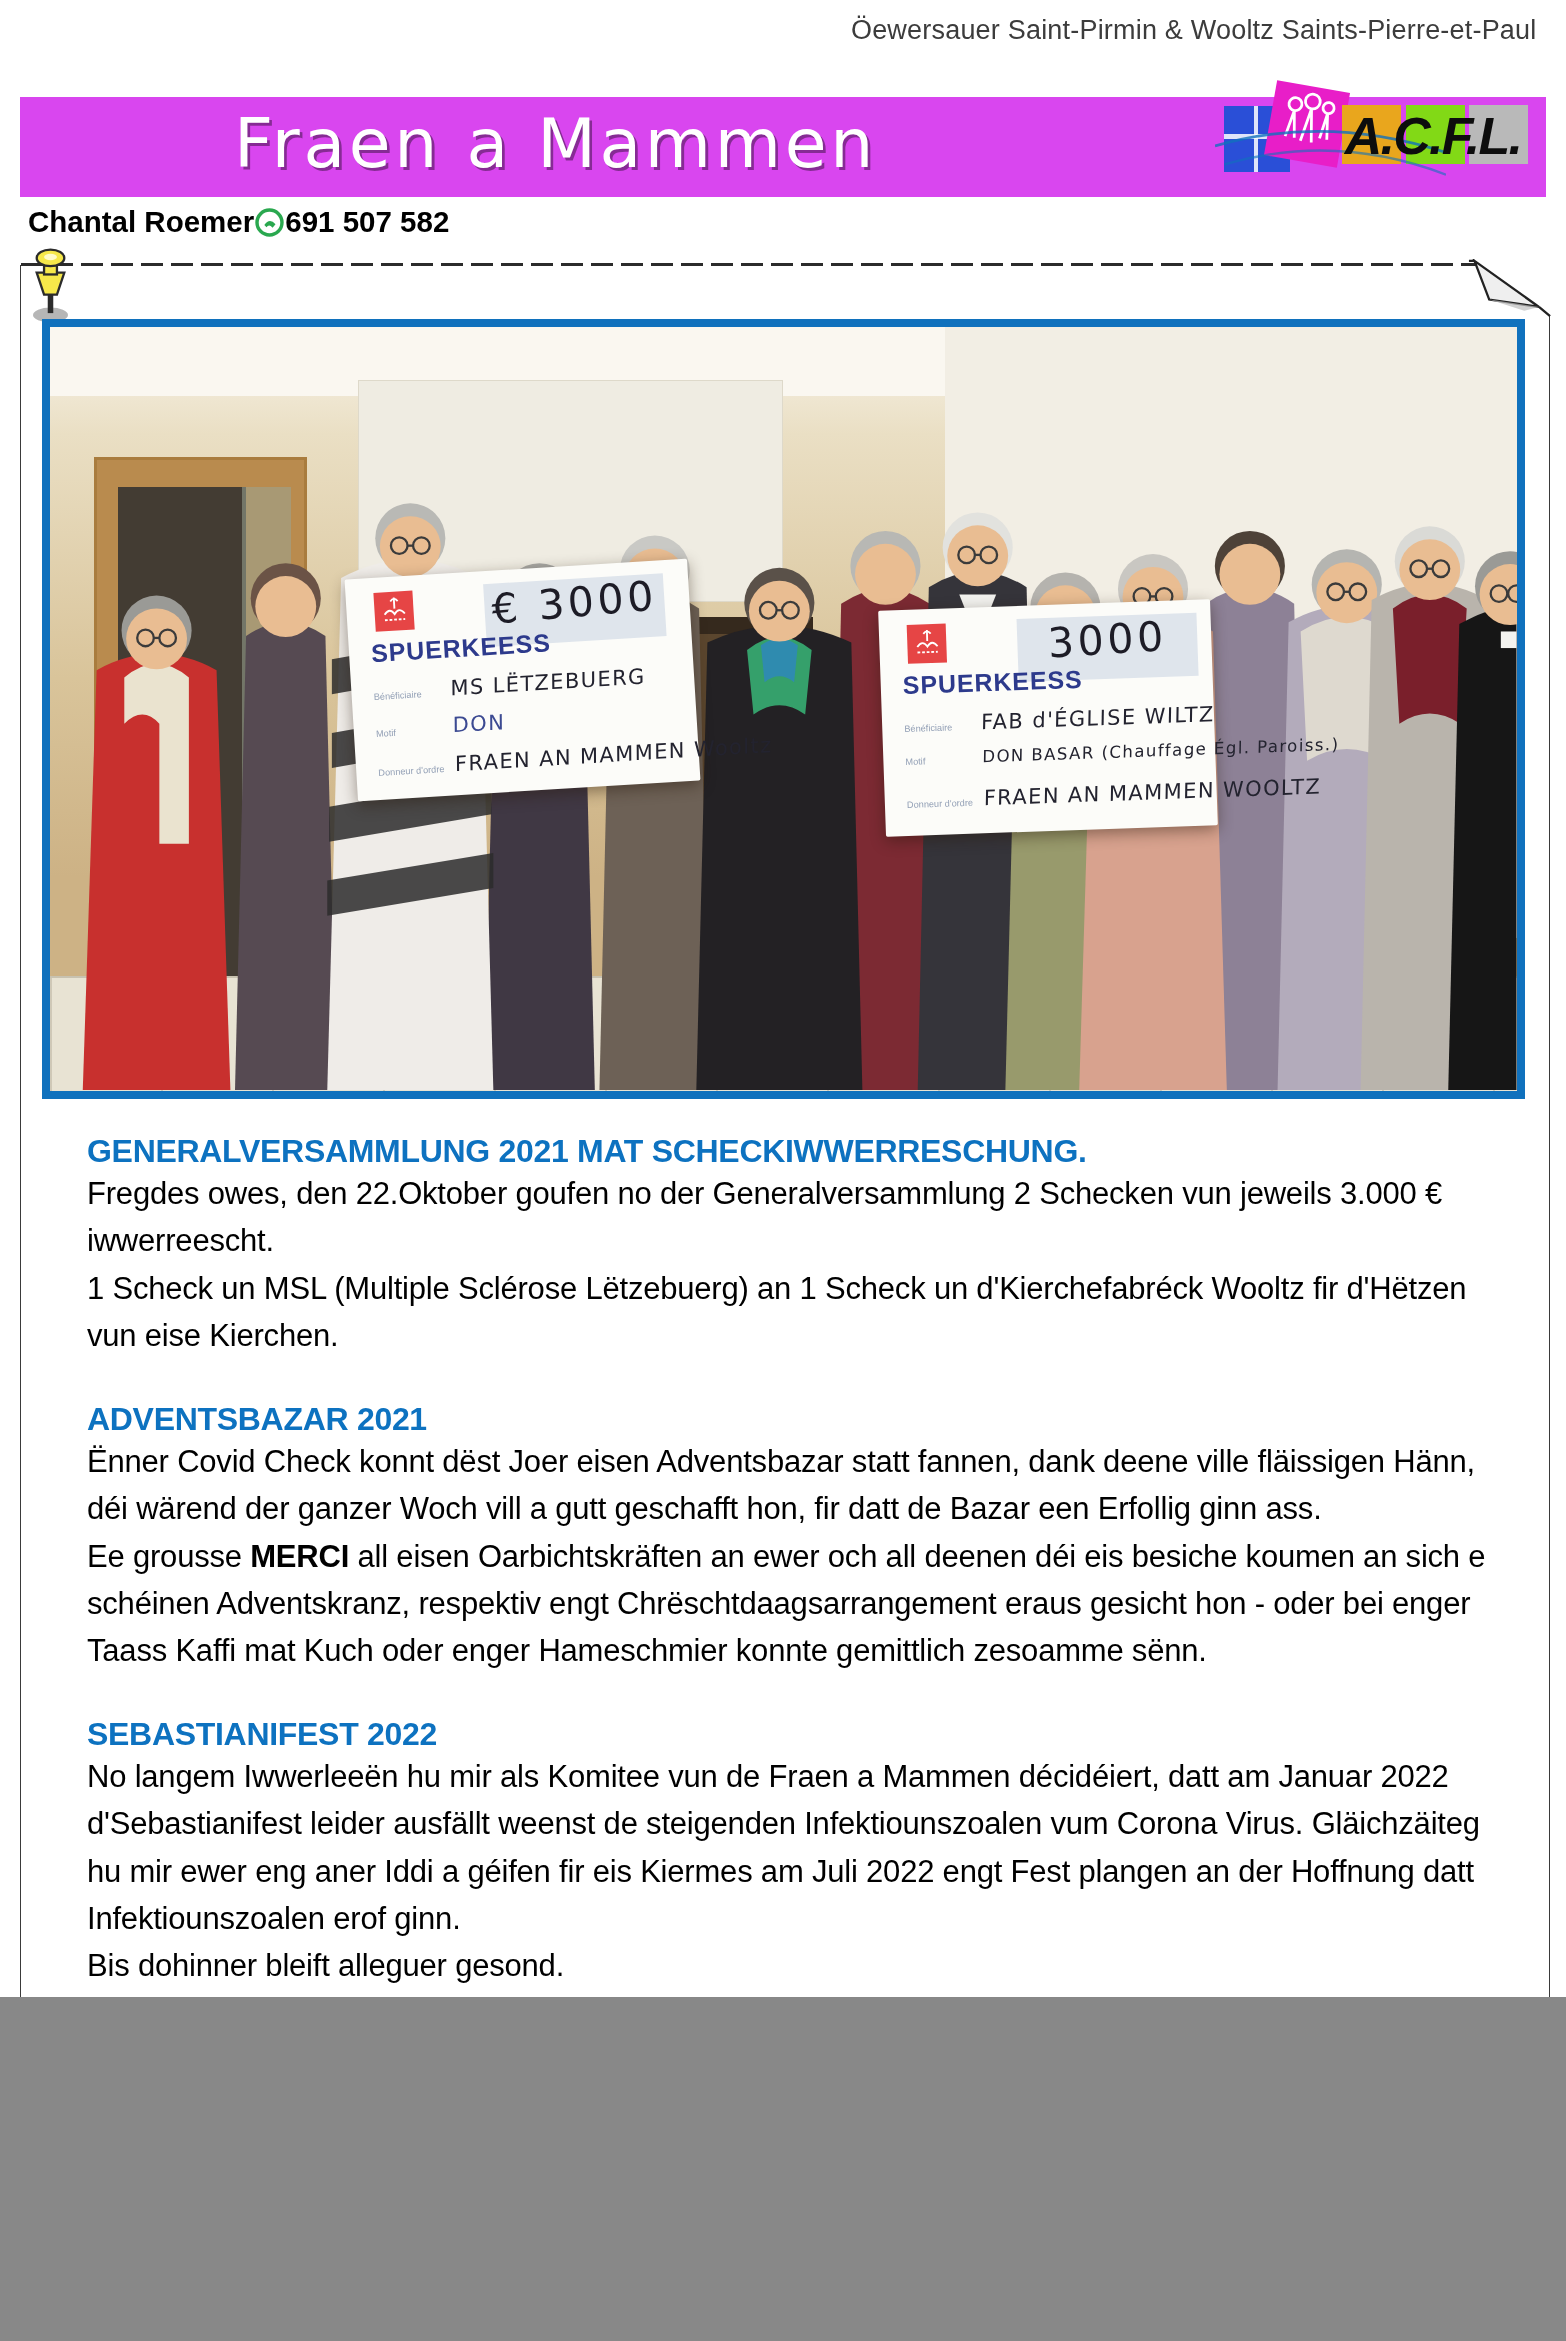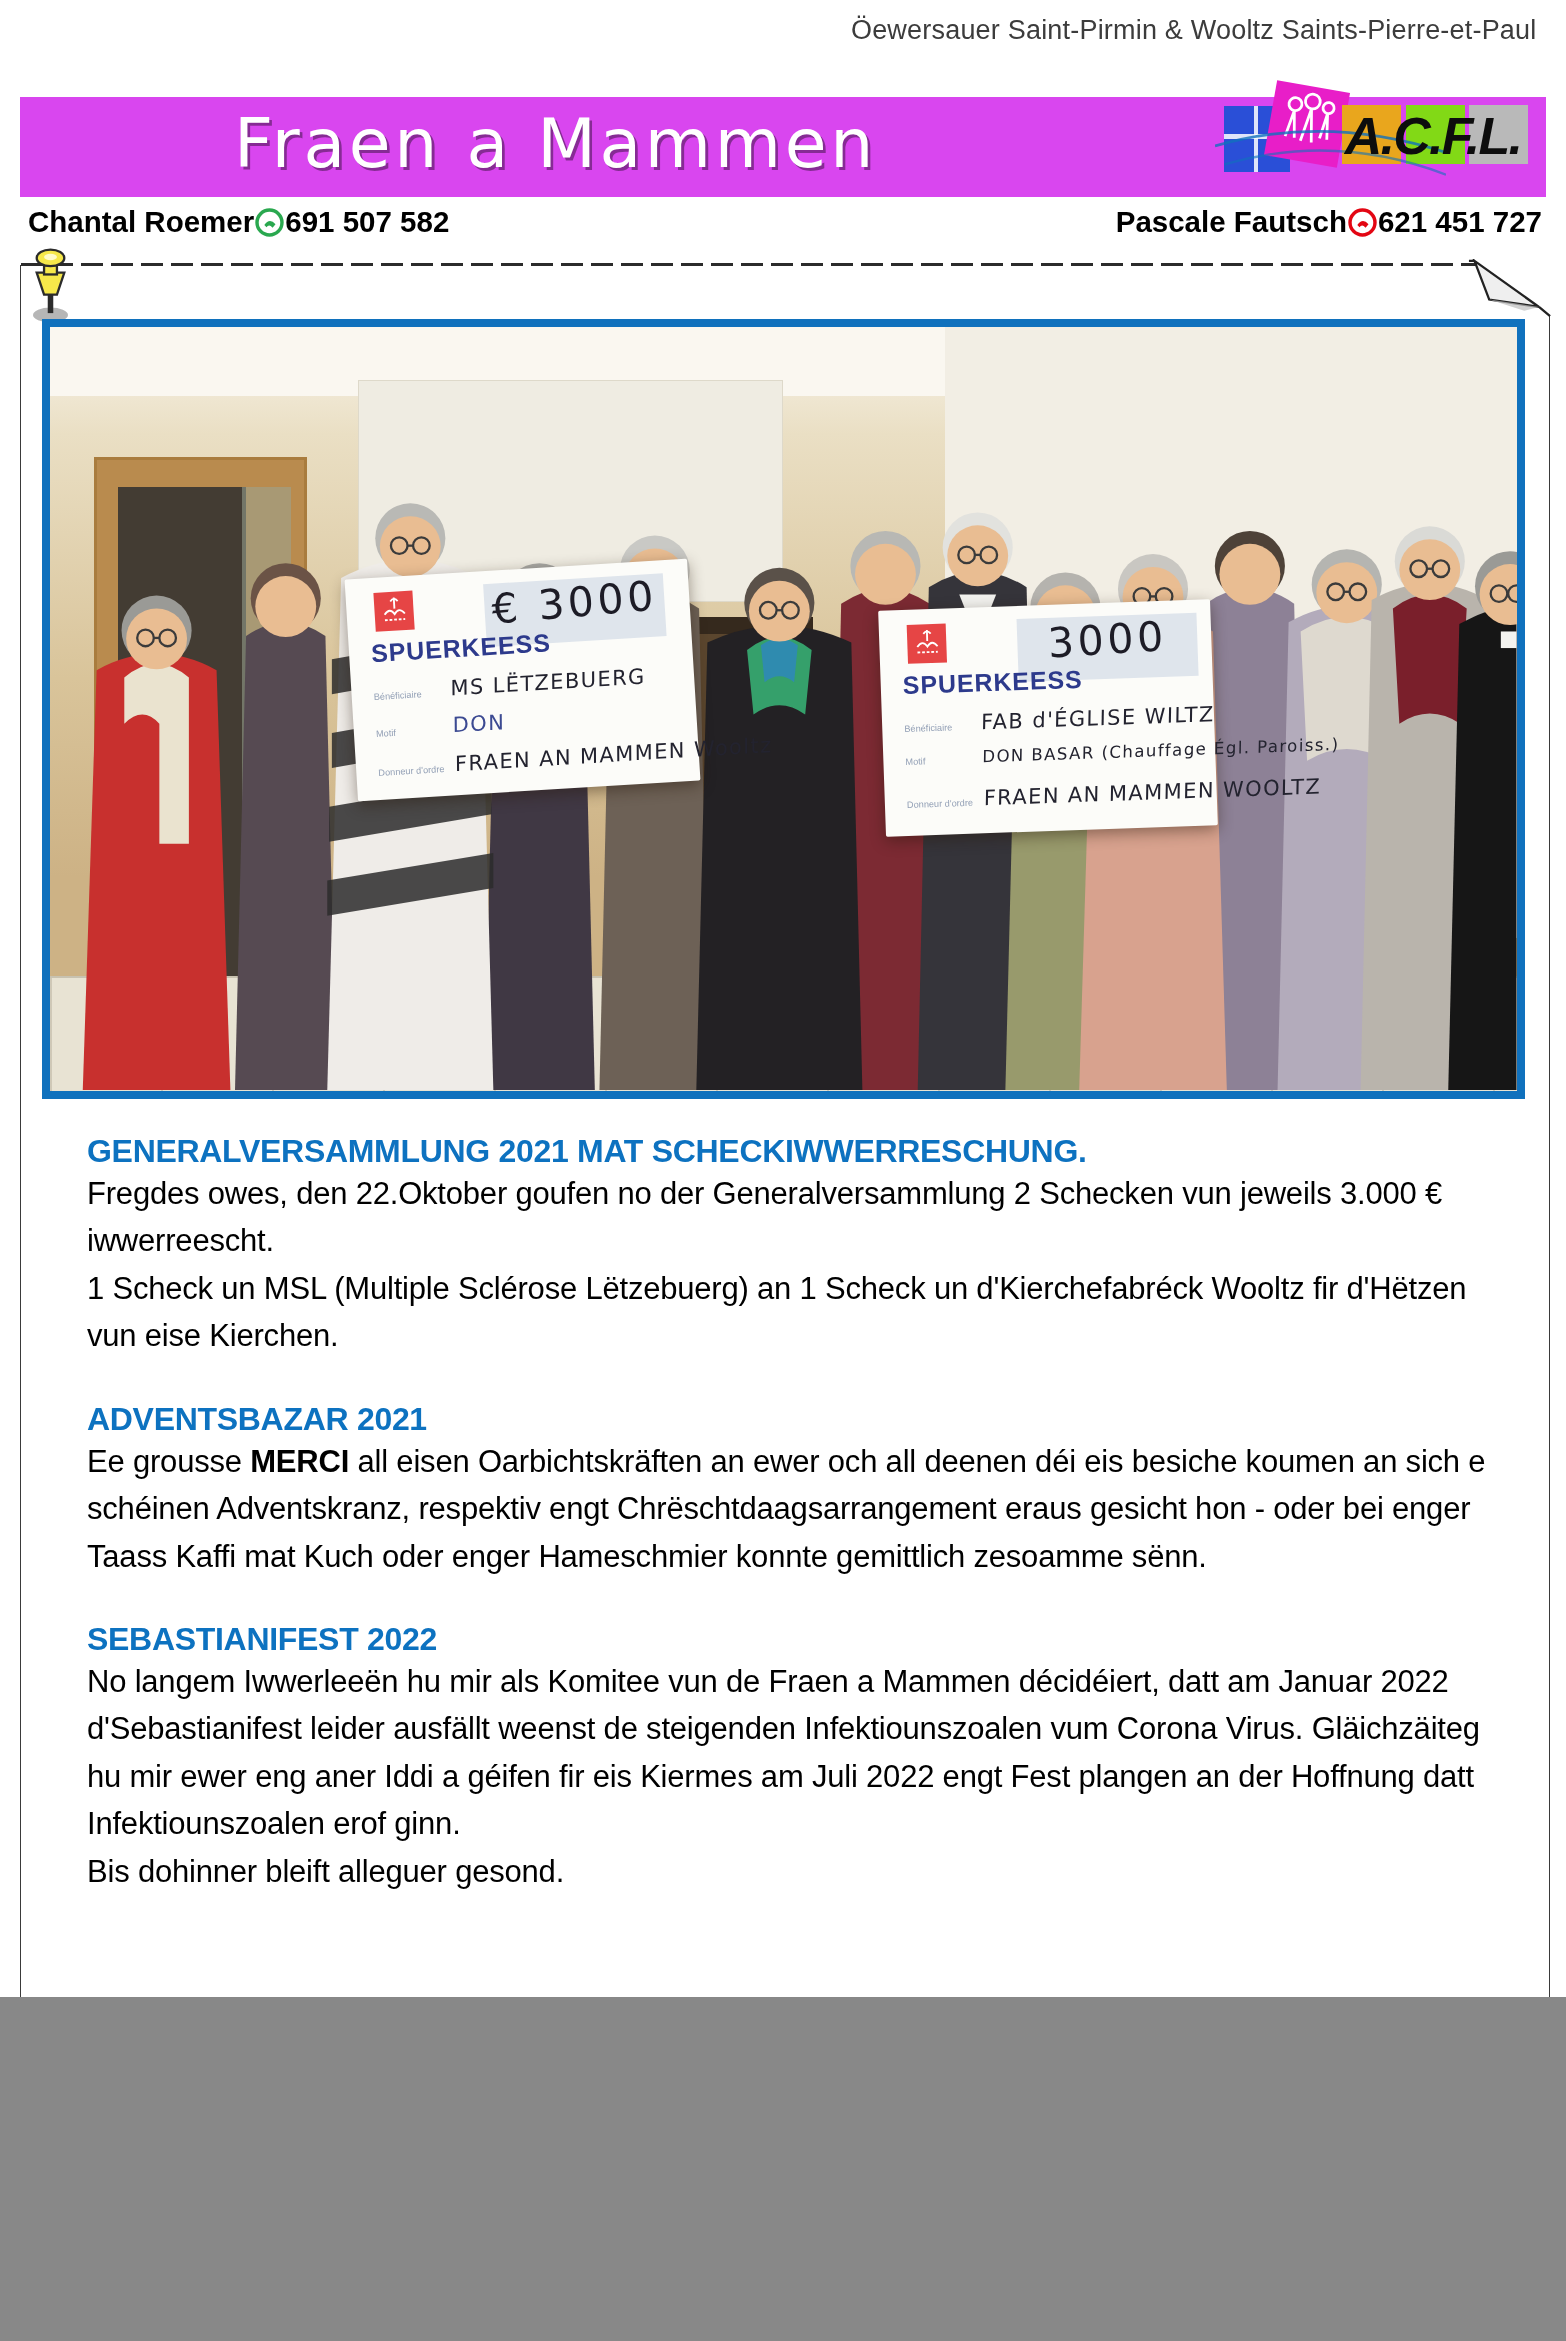--- a/index.html
+++ b/index.html
@@ -125,28 +125,20 @@
 
   <div class="contact-row">
     <div class="contact">
       <span>Chantal Roemer</span>
       <svg class="phone-ic" width="31" height="31" viewBox="0 0 36 36">
         <circle cx="18" cy="18" r="14.5" fill="none" stroke="#2aa84f" stroke-width="4"></circle>
         <path d="M12 21 q6 -9 13 -1 l-3.5 4 q-4 -4.5 -7 -0.5 z" fill="#2aa84f"></path>
       </svg>
       <span>691 507 582</span>
     </div>
-    <div class="contact">
-      <span>Pascale Fautsch</span>
-      <svg class="phone-ic" width="31" height="31" viewBox="0 0 36 36">
-        <circle cx="18" cy="18" r="14.5" fill="none" stroke="#e30613" stroke-width="4"></circle>
-        <path d="M12 21 q6 -9 13 -1 l-3.5 4 q-4 -4.5 -7 -0.5 z" fill="#e30613"></path>
-      </svg>
-      <span>621 451 727</span>
-    </div>
   </div>
 
   <div class="note-frame">
     <div class="note-top-dash"></div>
     <div class="note-bottom">
       <div class="dash"></div>
         <div class="shadow"></div>
     </div>
 
     <svg class="pushpin" width="59" height="81" viewBox="0 0 64 88">
@@ -375,20 +367,21 @@
         </div>
       </div>
     </div>
 
     <div class="article">
       <div class="sec-heading first">GENERALVERSAMMLUNG  2021 MAT SCHECKIWWERRESCHUNG.</div>
       <div class="para">Fregdes owes, den 22.Oktober goufen no der Generalversammlung 2 Schecken vun jeweils 3.000 €  iwwerreescht.</div>
       <div class="para">1 Scheck un MSL (Multiple Sclérose Lëtzebuerg) an 1 Scheck un d'Kierchefabréck Wooltz fir d'Hëtzen vun eise Kierchen.</div>
 
       <div class="sec-heading">ADVENTSBAZAR 2021</div>
+      <div class="para">Ënner Covid Check konnt dëst Joer eisen Adventsbazar statt fannen, dank deene ville fläissigen Hänn, déi wärend der ganzer Woch vill a gutt geschafft hon, fir datt de Bazar een Erfollig ginn ass.</div>
       <div class="para"><span>Ee grousse </span><b>MERCI</b><span> all eisen Oarbichtskräften an ewer och all deenen déi eis besiche koumen an sich e schéinen Adventskranz, respektiv engt Chrëschtdaagsarrangement eraus gesicht hon  - oder bei enger Taass Kaffi mat Kuch oder enger Hameschmier konnte gemittlich zesoamme sënn.</span></div>
 
       <div class="sec-heading">SEBASTIANIFEST 2022</div>
       <div class="para">No langem Iwwerleeën hu mir als Komitee vun de Fraen a Mammen décidéiert, datt am Januar 2022 d'Sebastianifest leider ausfällt weenst de steigenden Infektiounszoalen vum Corona Virus. Gläichzäiteg hu mir ewer eng aner Iddi a géifen fir eis Kiermes am Juli 2022 engt Fest plangen an der Hoffnung datt Infektiounszoalen erof ginn.</div>
       <div class="para">Bis dohinner bleift alleguer gesond.</div>
     </div>
   </div>
 
   <div class="page-number">25</div>
 </div>

